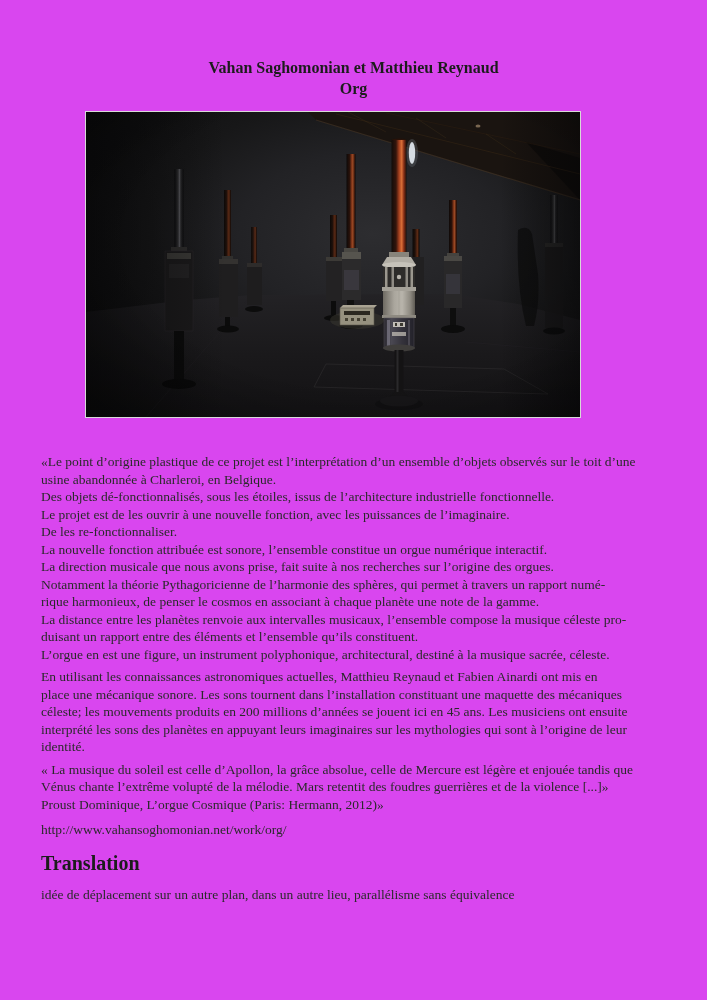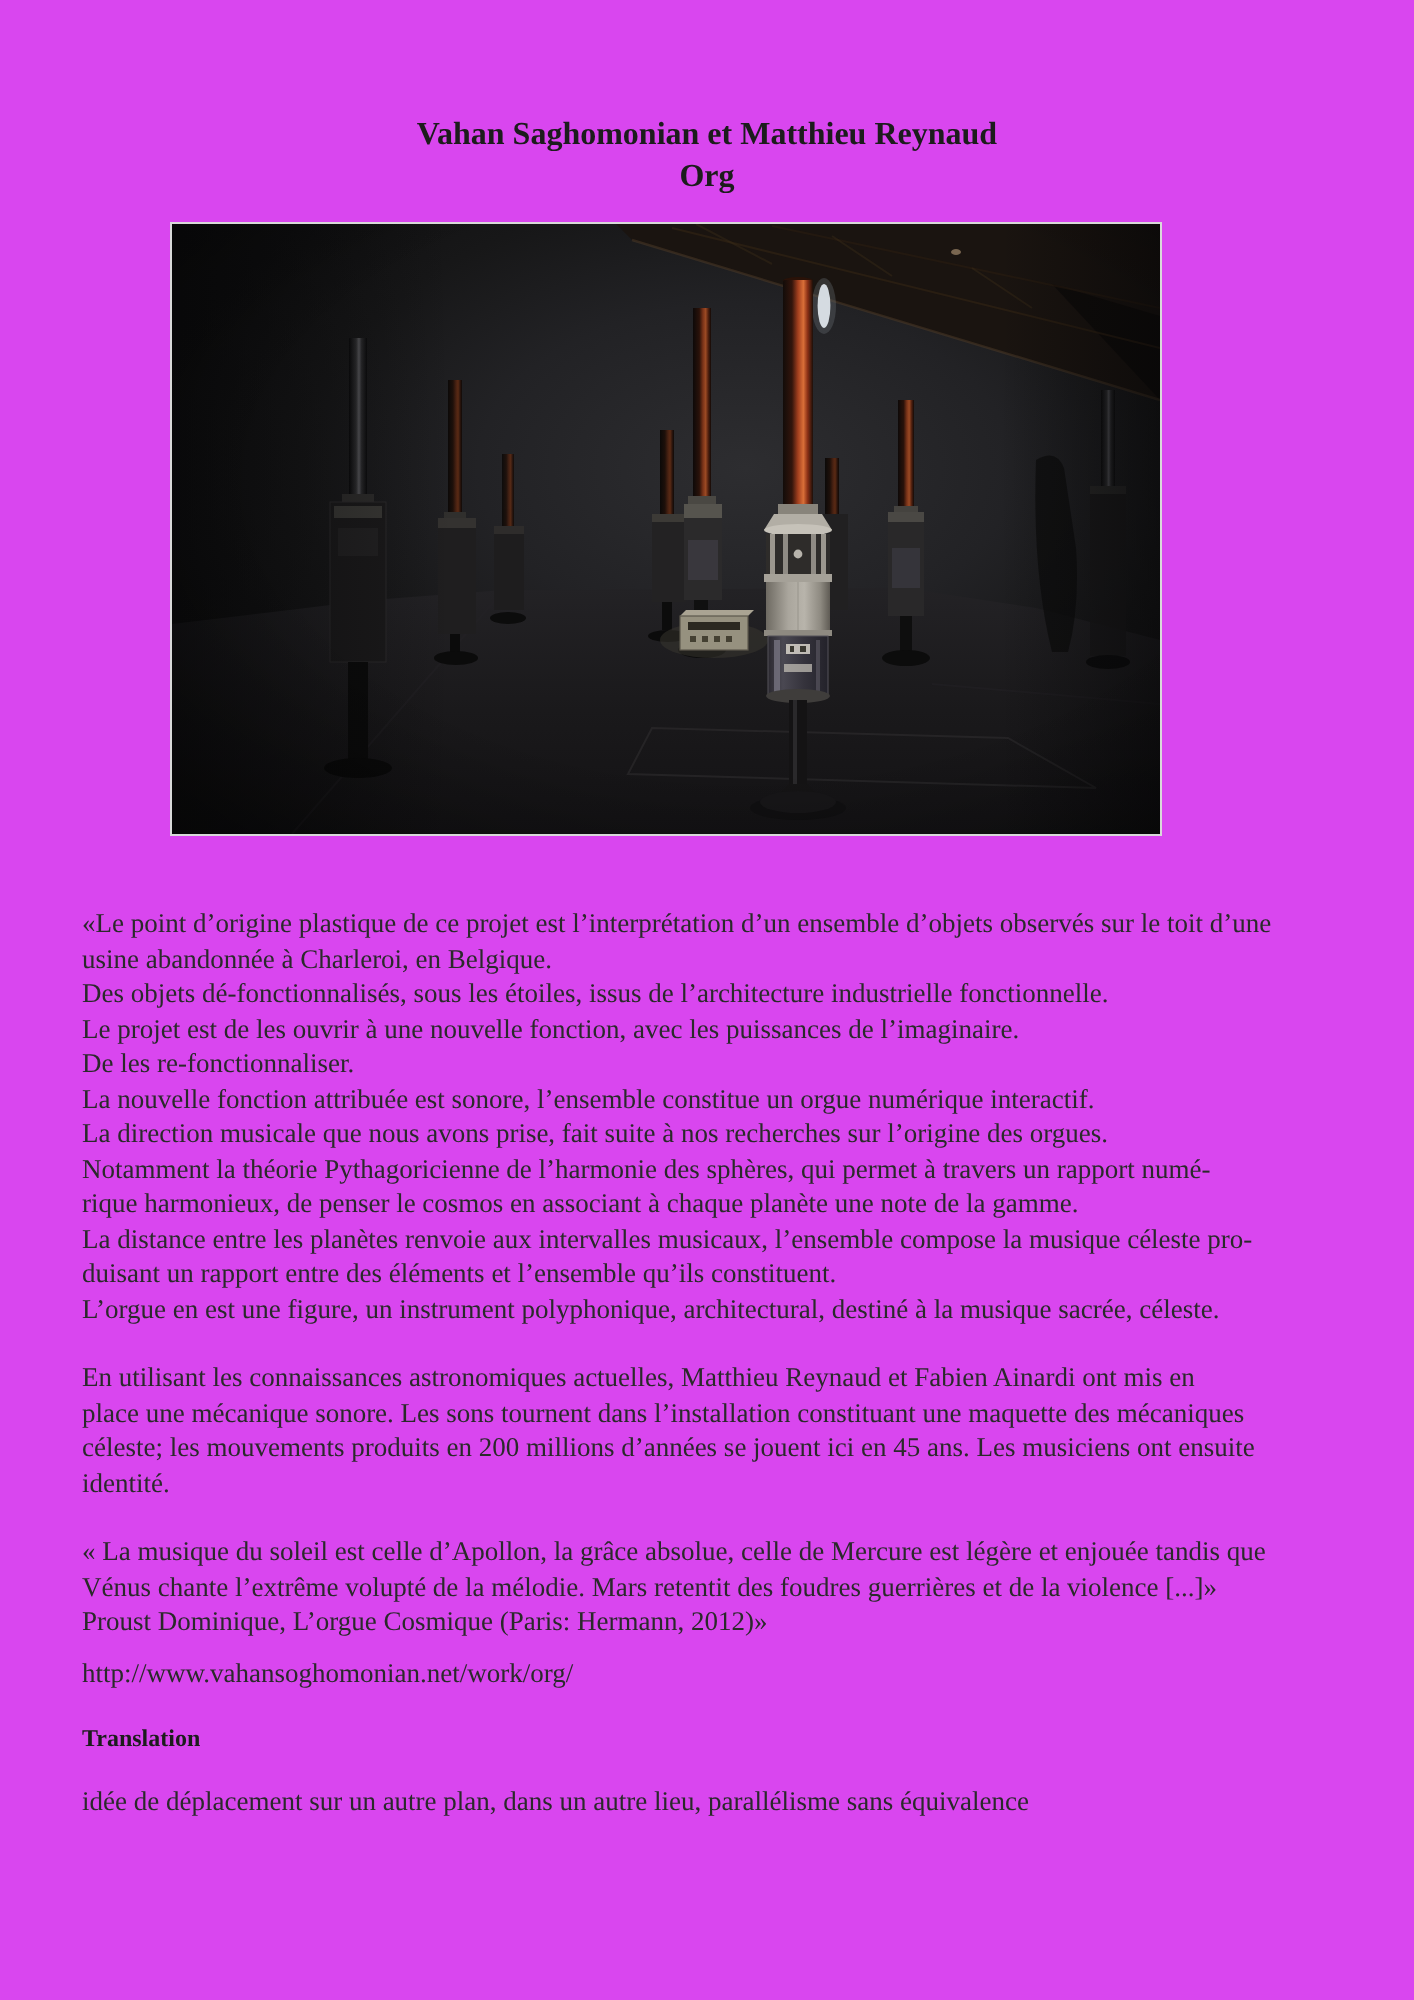--- a/index.html
+++ b/index.html
@@ -25,31 +25,31 @@
     width:494px; height:305px;
     outline:1px solid #d9d9d9;
   }
   .photo svg { display:block; }
   .body-text {
     margin:36px 40px 0 41px;
     font-size:13.5px;
     line-height:17.5px;
   }
   .para > div { white-space:nowrap; }
-  .spaced { margin-top:17px; }
+  .spaced { margin-top:5px; }
   .url-line {
     margin-top:8px;
     white-space:nowrap;
     color:#2a2a2a;
     text-decoration:none;
     display:block;
   }
   .translation-heading {
     margin:15px 0 0 0;
-    font-size:12px;
+    font-size:20px;
     line-height:19px;
     font-weight:bold;
     color:#1c1c1c;
   }
   .translation-text {
     margin-top:13px;
     white-space:nowrap;
   }
 </style>
 </head>
@@ -290,20 +290,21 @@
         <div>rique harmonieux, de penser le cosmos en associant à chaque planète une note de la gamme.</div>
         <div>La distance entre les planètes renvoie aux intervalles musicaux, l’ensemble compose la musique céleste pro-</div>
         <div>duisant un rapport entre des éléments et l’ensemble qu’ils constituent.</div>
         <div>L’orgue en est une figure, un instrument polyphonique, architectural, destiné à la musique sacrée, céleste.</div>
       </div>
 
     <div class="para spaced">
         <div>En utilisant les connaissances astronomiques actuelles, Matthieu Reynaud et Fabien Ainardi ont mis en</div>
         <div>place une mécanique sonore. Les sons tournent dans l’installation constituant une maquette des mécaniques</div>
         <div>céleste; les mouvements produits en 200 millions d’années se jouent ici en 45 ans. Les musiciens ont ensuite</div>
+        <div>interprété les sons des planètes en appuyant leurs imaginaires sur les mythologies qui sont à l’origine de leur</div>
         <div>identité.</div>
       </div>
 
     <div class="para spaced">
         <div>« La musique du soleil est celle d’Apollon, la grâce absolue, celle de Mercure est légère et enjouée tandis que</div>
         <div>Vénus chante l’extrême volupté de la mélodie. Mars retentit des foudres guerrières et de la violence [...]»</div>
         <div>Proust Dominique, L’orgue Cosmique (Paris: Hermann, 2012)»</div>
       </div>
 
     <a class="url-line">http://www.vahansoghomonian.net/work/org/</a>

